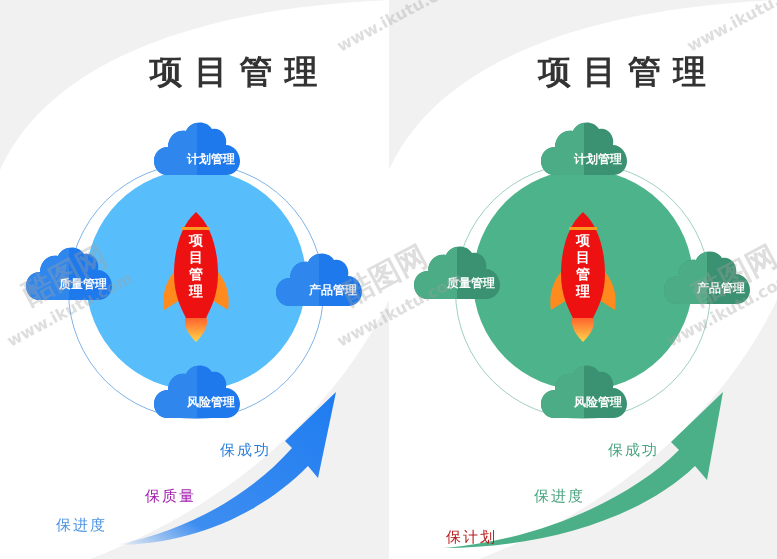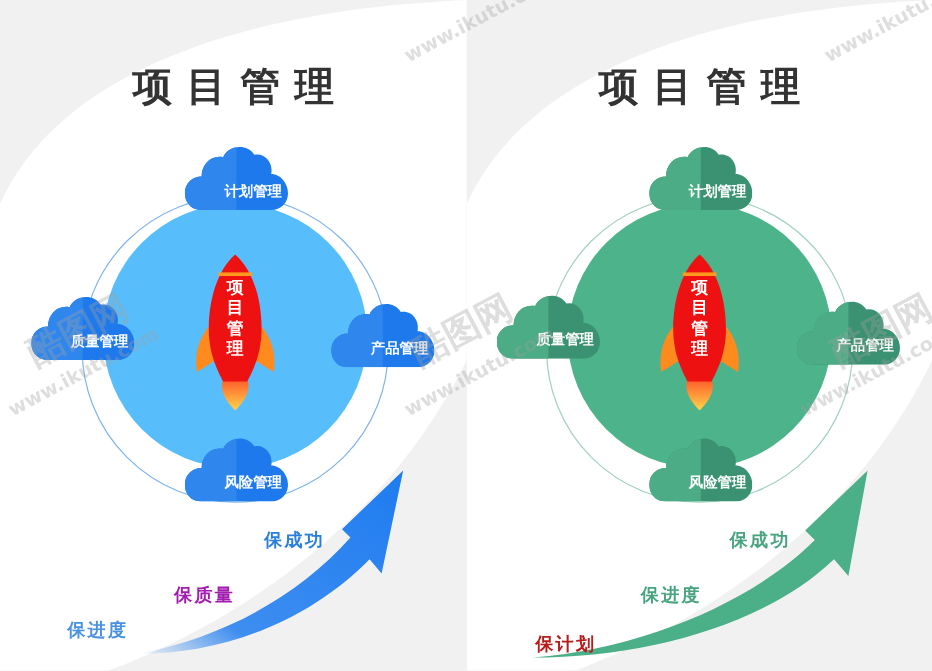--- a/index.html
+++ b/index.html
@@ -1,29 +1,29 @@
 <!DOCTYPE html>
 <html><head>
   <meta charset="utf-8">
   <style>
     html, body { margin:0; padding:0; }
     body { width:777px; height:559px; overflow:hidden; background:#f1f1f1; font-family:"DejaVu Sans", sans-serif; position:relative; }
     .panel { position:absolute; top:0; height:559px; overflow:hidden; }
     .panel svg.bg { position:absolute; left:0; top:0; }
-    .title { position:absolute; top:50px; left:0; width:100%; text-align:center; font-size:33px; font-weight:bold; color:#333333; letter-spacing:12px; text-indent:12px; }
+    .title { position:absolute; top:50px; left:0; width:100%; text-align:center; font-size:33px; font-weight:bold; color:#333333; letter-spacing:12px; text-indent:12px;padding-left:39px; }
     .ring { position:absolute; border-radius:50%; box-sizing:border-box; }
     .disc { position:absolute; border-radius:50%; }
     .cloud { position:absolute; width:86px; height:56px; }
     .cloud svg { position:absolute; left:0; top:0; }
     .cloud-label { position:absolute; left:0; right:0; bottom:7px; text-align:center; color:#ffffff; font-size:12px; font-weight:bold;padding-left:28px; }
     .rocket { position:absolute; width:72px; height:130px; }
     .rocket svg { position:absolute; left:0; top:0; }
     .rocket-label { position:absolute; left:27px; top:20px; width:18px; color:#ffffff; font-weight:bold; font-size:14px; line-height:17px; text-align:center; }
     .arrow { position:absolute; left:0; top:0; }
-    .step { position:absolute; font-size:15px; letter-spacing:2px; font-weight:bold; }
+    .step { position:absolute; font-size:15px; letter-spacing:2px; font-weight:normal; }
     .watermark { position:absolute; color:rgba(160,160,160,0.35); font-size:16px; font-weight:bold; transform:rotate(-28deg); white-space:nowrap; pointer-events:none; }
   </style>
 </head>
 <body>
 
 <div class="panel" style="left:0; width:389px;">
   <svg class="bg" width="389" height="559" viewBox="0 0 389 559">
     <rect width="389" height="559" fill="#f1f1f1"></rect>
     <path d="M0,170 C40,80 160,10 389,0 L389,300 C330,420 220,510 90,559 L0,559 Z" fill="#ffffff"></path>
   </svg>

